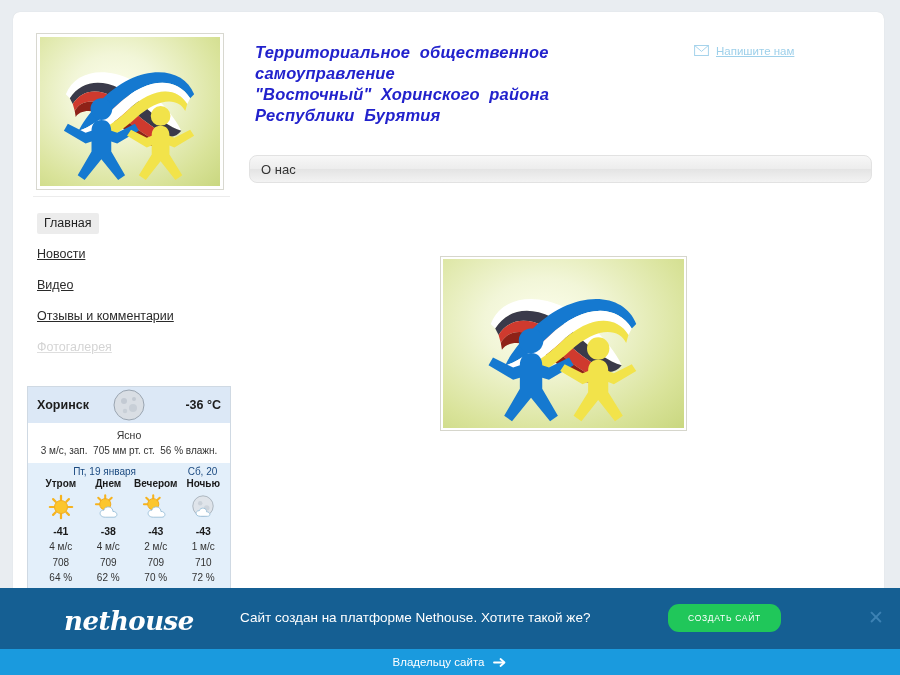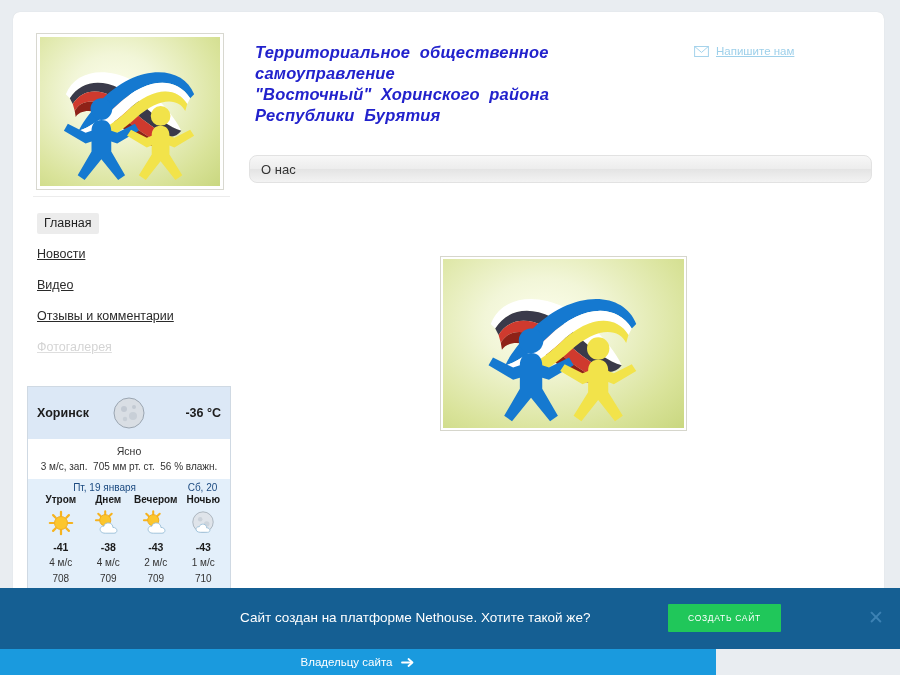--- a/index.html
+++ b/index.html
@@ -49,21 +49,21 @@
     color: #2222cc;
     line-height: 1.28;
     letter-spacing: 0.2px;
   }
   .site-title .ln { display: block; white-space: pre; }
 
   
   .write-us {
     position: absolute;
     left: 694px; top: 45px;
-    display: flex; align-items: flex-end; gap: 7px;
+    display: flex; align-items: flex-start; gap: 7px;
   }
   .env-icon { width: 15px; height: 11px; display: block; }
   .write-us-label {
     font-size: 11.5px;
     color: #9ed0ea;
     text-decoration: underline;
     cursor: pointer;
   }
 
   
@@ -107,21 +107,21 @@
     position: absolute;
     left: 27px; top: 386px;
     width: 204px;
     border: 1px solid #cfd9e3;
     background: #fff;
     font-size: 10.5px;
     color: #2b2b2b;
     overflow: hidden;
   }
   .w-head {
-    height: 52px;
+    height: 36px;
     background: #dce8f6;
     display: flex; align-items: center;
     position: relative;
     padding: 0 9px;
   }
   .w-city { font-size: 12.5px; font-weight: bold; color: #1c1c1c; }
   .w-bigicon {
     position: absolute; left: 50%; transform: translateX(-50%);
     width: 34px; height: 34px;
   }
@@ -163,21 +163,21 @@
     letter-spacing: -0.5px;
   }
   .banner-text {
     position: absolute; left: 240px; top: 610px;
     font-size: 13.5px; color: #ffffff;
   }
   .create-btn {
     position: absolute; left: 668px; top: 604px;
     width: 113px; height: 28px;
     background: #20c75a;
-    border: none; border-radius: 1px;
+    border: none; border-radius: 11px;
     color: #ffffff;
     font-family: "Liberation Sans", sans-serif;
     font-size: 8.5px;
     letter-spacing: 0.7px;
     cursor: pointer;
   }
   .close-x {
     position: absolute; left: 866px; top: 608px;
     width: 20px; height: 20px;
     color: #3d82b4;
@@ -185,21 +185,21 @@
     line-height: 20px;
     text-align: center;
     cursor: pointer;
     font-family: "Liberation Sans", sans-serif;
   }
 
   
   .bottombar {
     position: absolute;
     left: 0; top: 649px;
-    width: 716px; height: 26px;
+    width: 900px; height: 26px;
     background: #1a9ade;
     display: flex; align-items: center; justify-content: center;
     gap: 9px;
   }
   .bottombar-label { font-size: 11.5px; color: #ffffff; }
   .arrow-icon { width: 14px; height: 11px; display: block; }
 
   
   .content-img {
     position: absolute;
@@ -402,20 +402,21 @@
         <path d="M149 68 C138 50 114 50 88 75 C76 86 62 96 50 101 C53 105 57 107 61 107 C72 102 86 92 97 82 C120 61 140 61 147 75 Z" fill="#f2e34a"></path>
         <circle cx="62" cy="73" r="11" fill="#1579d0"></circle>
         <path d="M62 84 C55 84 52 89 52 95 L46 97 L28 88 L24 95 L46 108 L52 106 L52 116 L38 140 L45 145 L62 124 L79 145 L86 140 L72 116 L72 106 L78 108 L100 95 L96 88 L78 97 L72 95 C72 89 69 84 62 84 Z" fill="#1579d0"></path>
         <circle cx="122" cy="80" r="10" fill="#f2e34a"></circle>
         <path d="M122 90 C116 90 113 94 113 100 L108 102 L92 94 L88 100 L108 112 L113 110 L113 119 L100 140 L107 145 L122 126 L137 145 L144 140 L131 119 L131 110 L136 112 L156 100 L152 94 L136 102 L131 100 C131 94 128 90 122 90 Z" fill="#f2e34a"></path>
       </svg>
     </div>
   </div>
 
   <div class="banner"></div>
+  <div class="nh-logo">nethouse</div>
   <div class="banner-text">Сайт создан на платформе Nethouse. Хотите такой же?</div>
   <button class="create-btn">СОЗДАТЬ САЙТ</button>
   <div class="close-x">✕</div>
 
   <div class="bottombar">
     <span class="bottombar-label">Владельцу сайта</span>
     <span>
       <svg class="arrow-icon" viewBox="0 0 14 11">
         <path d="M1 5.5 H10" stroke="#ffffff" stroke-width="1.8" stroke-linecap="round"></path>
         <path d="M7.5 2 L11.5 5.5 L7.5 9" fill="none" stroke="#ffffff" stroke-width="1.8" stroke-linecap="round" stroke-linejoin="round"></path>

